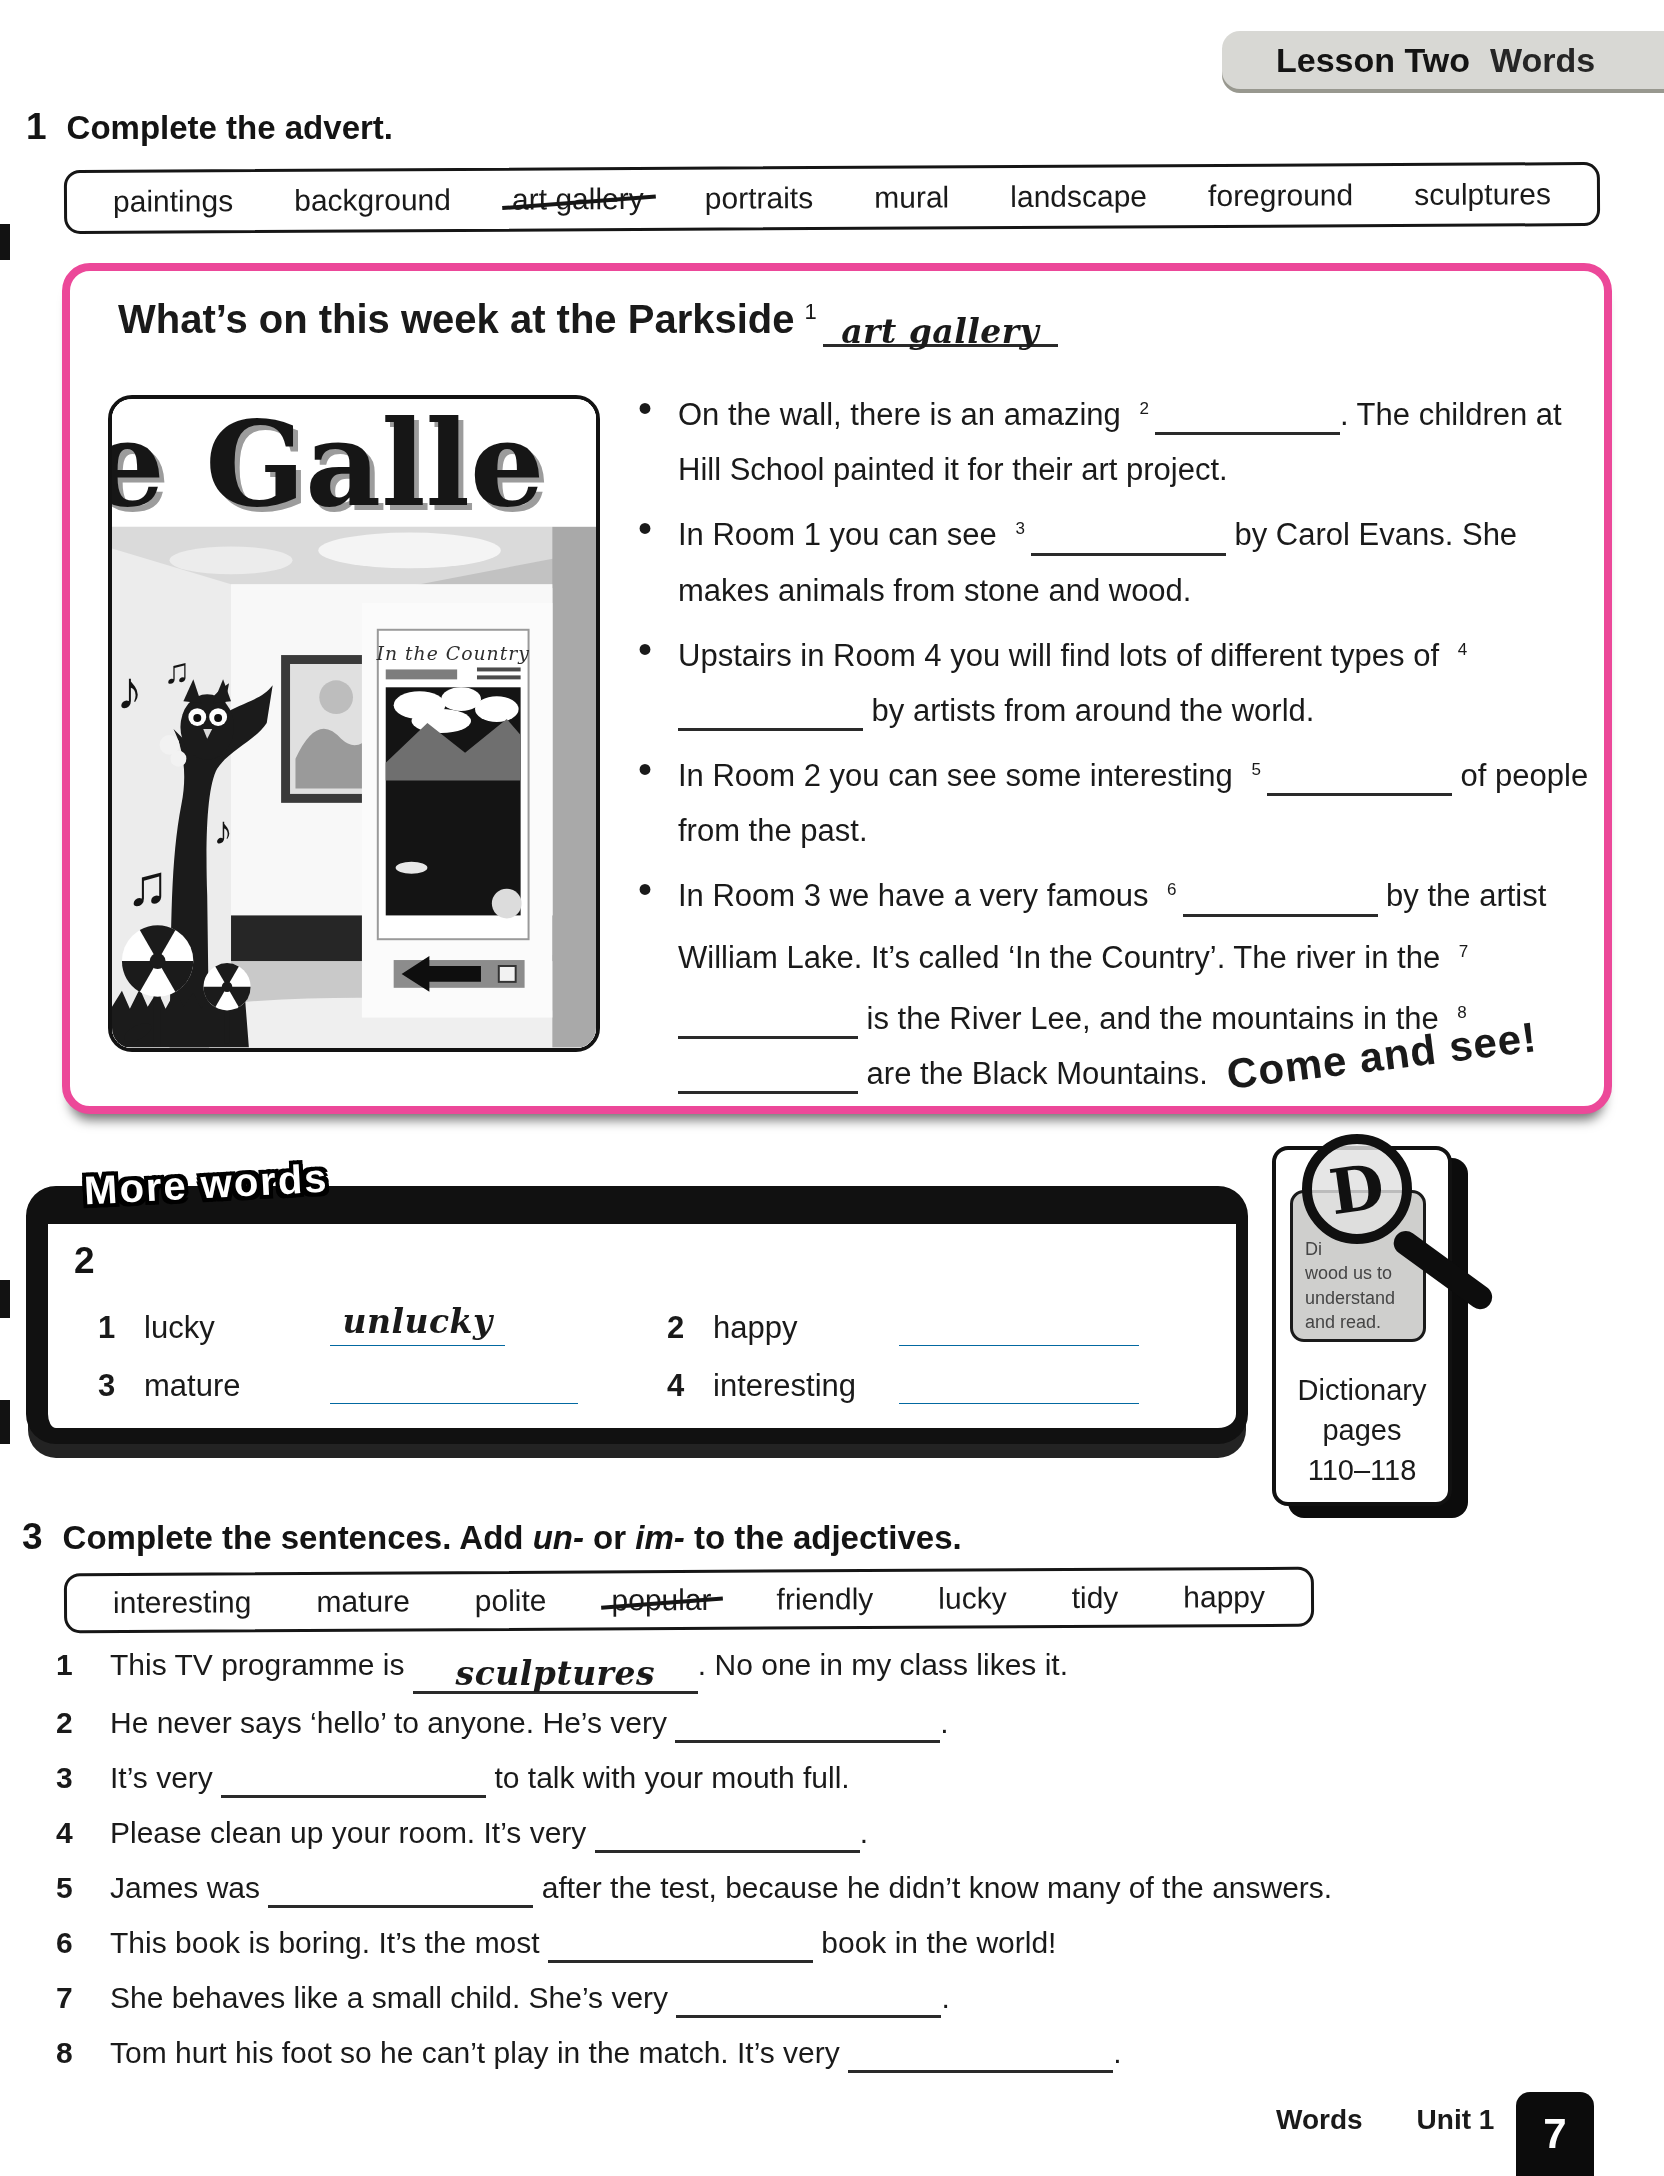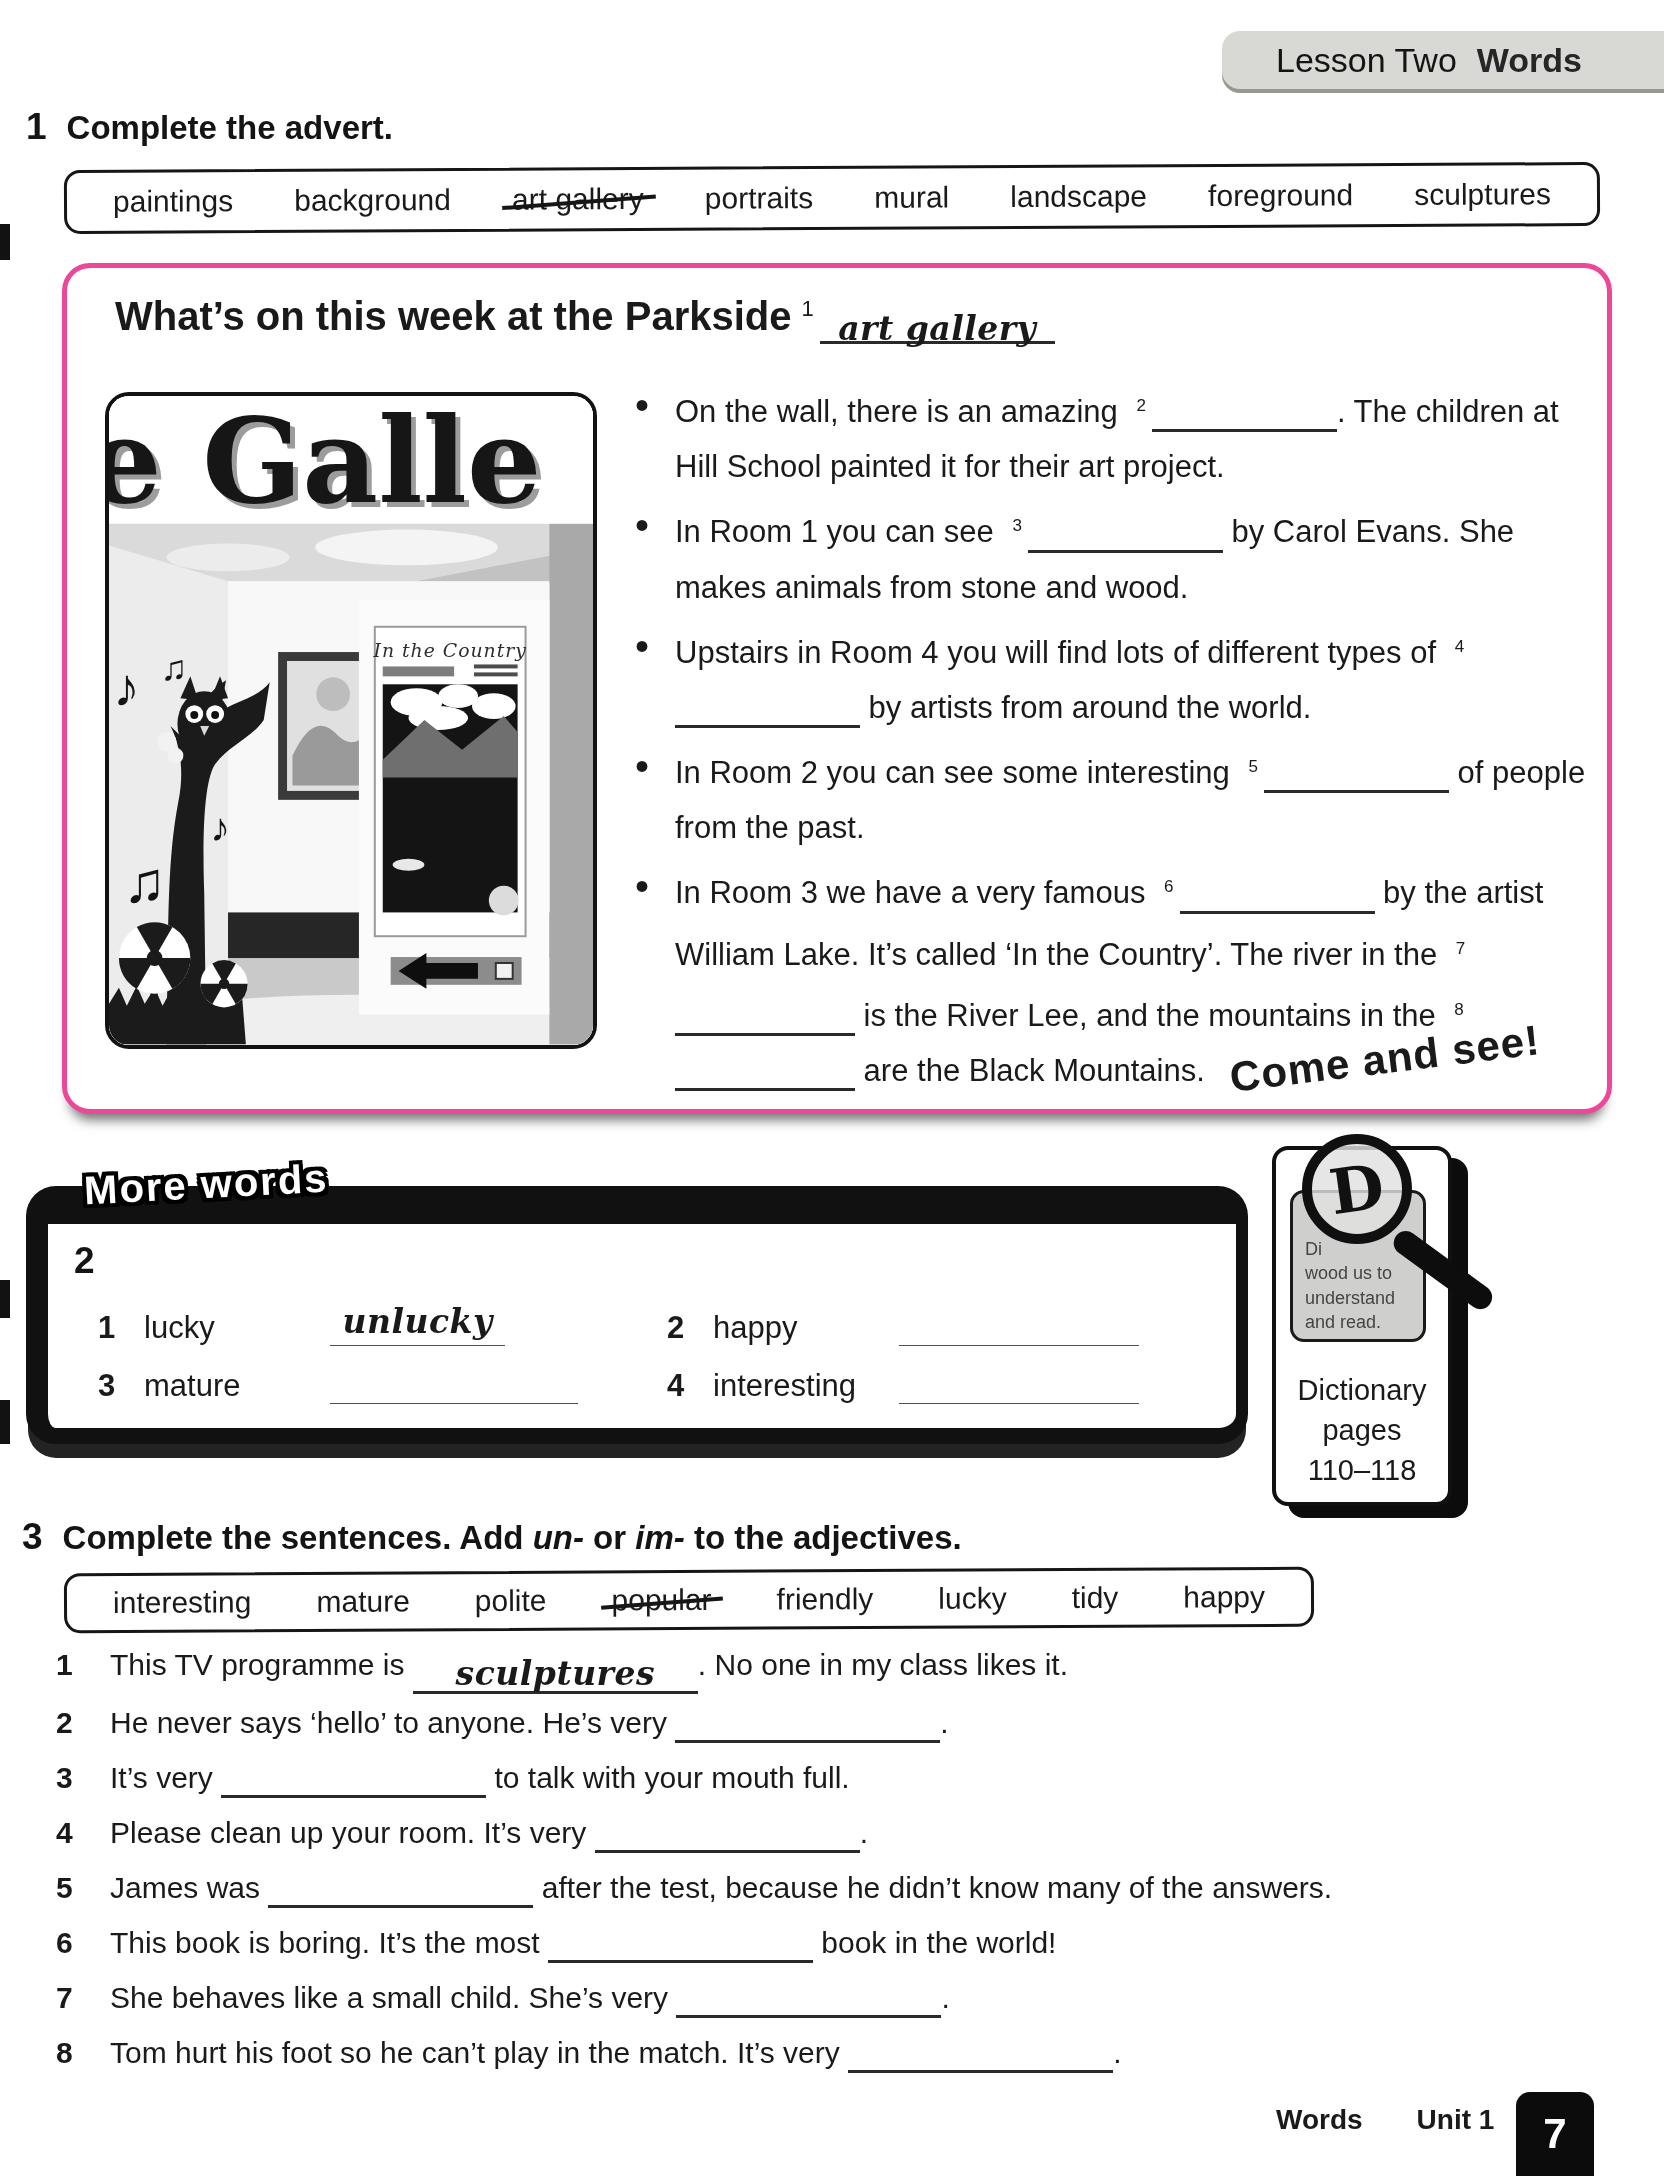--- a/index.html
+++ b/index.html
@@ -6,40 +6,40 @@
   html,body { background:#ffffff; }
   #page{ position:relative; width:1664px; height:2176px; background:#fff;
          font-family:"Liberation Sans", sans-serif; color:#1a1a1a; overflow:hidden; }
 
   .mark{ position:absolute; left:0; width:10px; background:#121212; }
 
   
   .pill{ position:absolute; left:1222px; right:-24px; top:31px; height:58px;
          background:#d8d8d4; border-radius:18px; box-shadow:0 4px 0 #98988f;
          display:flex; align-items:center; gap:20px; padding-left:54px; font-size:34px; }
-  .pill .lesson{ font-weight:400; color:#141414; }
+  .pill .lesson{ font-weight:700; color:#141414; }
   .pill .words{ font-weight:700; color:#262626; }
 
   
   .ex-head{ position:absolute; display:flex; gap:20px; align-items:baseline;
             font-weight:800; font-size:33px; color:#141414; }
   .ex-head .num{ font-size:37px; }
   .ex-head em{ font-style:italic; }
 
   
   .wordbank{ position:absolute; border:3px solid #161616; border-radius:16px; background:#fff;
              display:flex; align-items:center; justify-content:space-between;
              padding:0 46px; font-size:30px; transform:rotate(-0.3deg); }
   .wb-word{ position:relative; white-space:nowrap; }
   .wb-word.struck::after{ content:""; position:absolute; left:-10px; right:-12px; top:52%;
              border-top:4px solid #161616; transform:rotate(-4deg); }
 
   
   .advert{ position:absolute; left:62px; top:263px; width:1550px; height:851px;
-           background:#fff; border:5px solid #ec4899; border-radius:28px;
+           background:#fff; border:8px solid #ec4899; border-radius:28px;
            box-shadow:0 14px 12px -8px rgba(0,0,0,0.55); }
   .advert-title{ position:absolute; left:48px; top:26px; font-size:40px; font-weight:800; }
   .sup{ font-size:0.55em; vertical-align:super; margin:0 6px 0 10px; font-weight:500; }
   .answerline{ display:inline-block; border-bottom:3px solid #2a2a2a; height:40px;
                text-align:center; vertical-align:-10px; }
   .hand{ font-family:"DejaVu Serif", serif; font-style:italic; font-weight:600;
          font-size:33px; letter-spacing:0.5px; }
   .photo{ position:absolute; left:38px; top:124px; width:492px; height:657px;
           border:4px solid #121212; border-radius:24px; overflow:hidden; background:#fff; }
   .photo svg{ width:100%; height:100%; display:block; }

